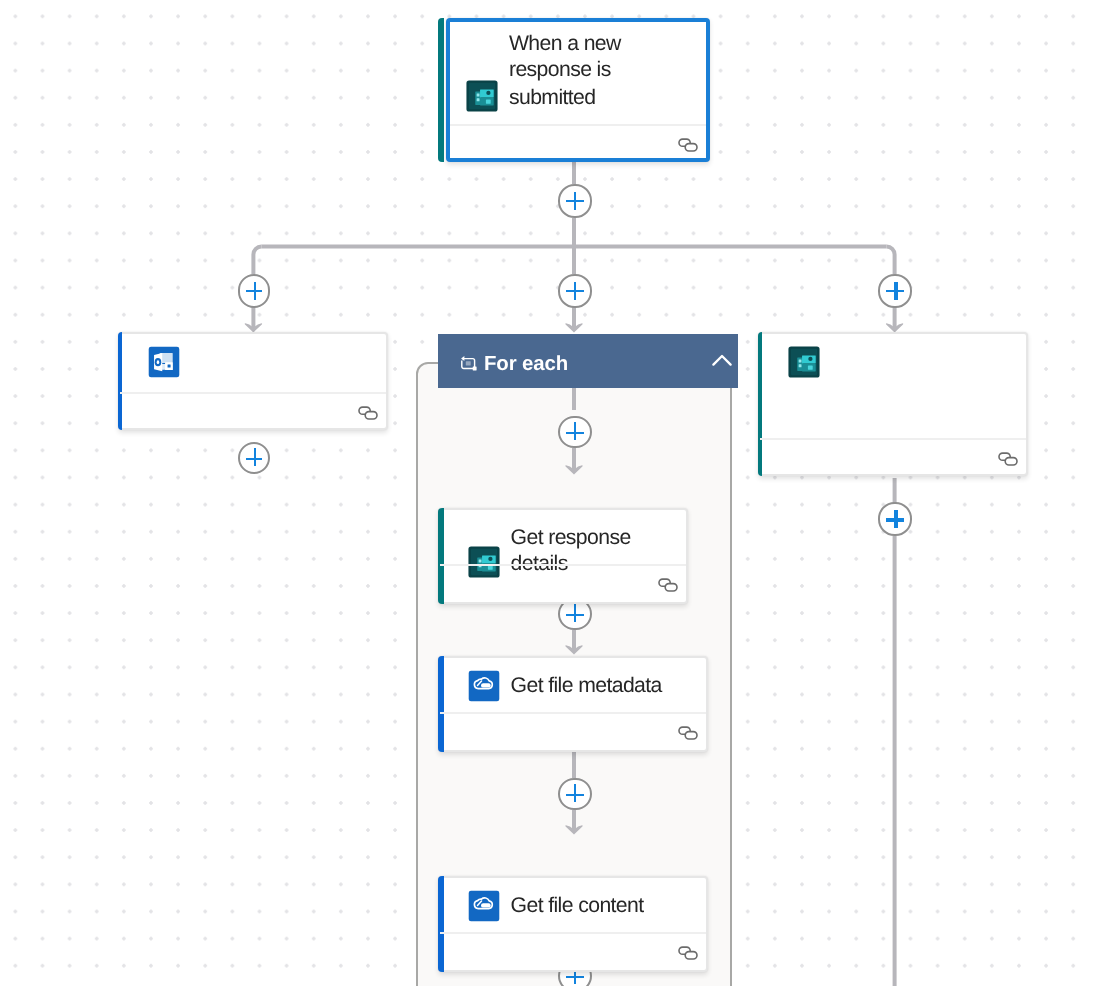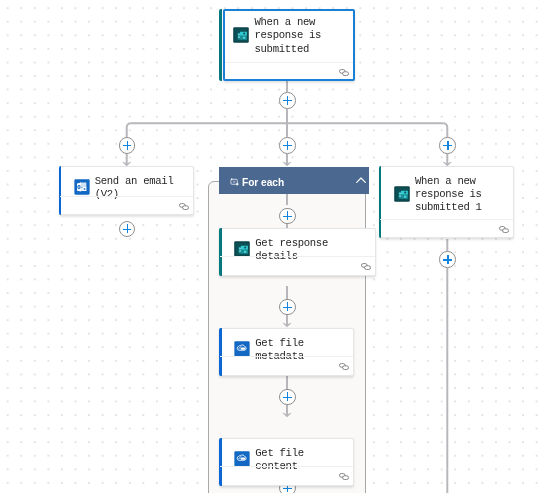--- a/index.html
+++ b/index.html
@@ -9,22 +9,22 @@
     background-color:#ffffff;
     background-image:radial-gradient(circle, #e3e3e6 0.75px, transparent 0.85px);
     background-size:13.57px 13.57px;
     background-position:0.9px 1.4px;}
   .wires{position:absolute;left:0;top:0;width:547px;height:493px;z-index:2;}
 
   .card{position:absolute;z-index:4;background:#ffffff;box-sizing:border-box;
     border:1px solid #e6e6e6;border-radius:2px;
     box-shadow:0 1.2px 2.4px rgba(0,0,0,0.11), 0 0 1px rgba(0,0,0,0.07);}
   .accent{position:absolute;left:-1px;top:-1px;bottom:-1px;width:2.4px;border-radius:2px 0 0 2px;}
-  .cbody{position:absolute;left:0;right:0;top:0;display:flex;align-items:center;
-    padding:5.5px 3px 0 14px;box-sizing:border-box;font-family:Liberation Mono, monospace;}
+  .cbody{position:absolute;left:0;right:0;top:0;display:flex;align-items:flex-end;
+    padding:5.5px 3px 0 14px;box-sizing:border-box;}
   .ico{width:16px;height:16px;flex:0 0 16px;margin-right:5px;margin-top:0px;display:block;}
   .title{font-size:10.6px;letter-spacing:-0.3px;color:#262626;line-height:13.2px;padding-top:2.5px;}
   .cfoot{position:absolute;left:0;right:0;bottom:0;height:17.5px;border-top:1px solid #efefef;}
   .linkico{position:absolute;right:4.3px;top:6.2px;width:10px;height:7px;}
 
   .card.sel{border:2px solid #1a7fd6;}
   .card.sel .accent{left:-5.7px;top:-2px;bottom:-2px;width:2.7px;}
   .card.sel .cbody{padding:3px 3px 0 8.6px;}
 
 
@@ -136,31 +136,30 @@
       <svg class="ico" viewBox="0 0 18 18">
         <rect x="0.4" y="0.4" width="17.2" height="17.2" rx="1.3" fill="#1268c3"></rect>
         <rect x="6.6" y="3.9" width="7.3" height="5.6" rx="0.3" fill="#ffffff" opacity="0.80"></rect>
         <rect x="6.6" y="10.1" width="4.2" height="3.3" rx="0.3" fill="#ffffff" opacity="0.86"></rect>
         <rect x="9.6" y="9.1" width="4.4" height="4.4" rx="0.35" fill="#ffffff"></rect>
         <rect x="11.0" y="10.4" width="1.7" height="1.7" rx="0.2" fill="#1268c3"></rect>
         <path d="M3.4 5.1 L8.0 4.0 v10.2 L3.4 13.1 z" fill="#ffffff"></path>
         <ellipse cx="5.6" cy="9.1" rx="1.85" ry="2.3" fill="#1268c3"></ellipse>
         <ellipse cx="5.6" cy="9.1" rx="0.72" ry="1.05" fill="#ffffff"></ellipse>
       </svg>
-      <span class="title">Send an email (V2)</span>
-    </div>
-    <div class="cfoot">
-      <svg class="linkico" viewBox="0 0 10 7">
-        <rect x="0.5" y="0.55" width="5.6" height="3.6" rx="1.8" fill="none" stroke="#6b6b6b" stroke-width="0.8"></rect>
-        <rect x="3.6" y="2.8" width="5.9" height="3.7" rx="1.85" fill="#ffffff" stroke="#6b6b6b" stroke-width="0.8"></rect>
-      </svg>
-    </div>
-  </div>
-
-  <div class="card" style="left:219.3px;top:228px;width:157px;height:47.5px;">
+    </div>
+    <div class="cfoot">
+      <svg class="linkico" viewBox="0 0 10 7">
+        <rect x="0.5" y="0.55" width="5.6" height="3.6" rx="1.8" fill="none" stroke="#6b6b6b" stroke-width="0.8"></rect>
+        <rect x="3.6" y="2.8" width="5.9" height="3.7" rx="1.85" fill="#ffffff" stroke="#6b6b6b" stroke-width="0.8"></rect>
+      </svg>
+    </div>
+  </div>
+
+  <div class="card" style="left:219.3px;top:254px;width:125px;height:47.5px;">
     <span class="accent" style="background:#03797d;"></span>
     <div class="cbody">
       <svg class="ico" viewBox="0 0 18 18">
         <rect x="0.25" y="0.25" width="17.5" height="17.5" rx="1.5" fill="#0a4247"></rect>
         <rect x="1.6" y="1.6" width="14.8" height="14.8" rx="0.6" fill="#0c4f55"></rect>
         <rect x="5.2" y="6.4" width="3.3" height="7.6" rx="0.3" fill="#1a8f96"></rect>
         <rect x="6.0" y="7.6" width="1.6" height="1.7" rx="0.2" fill="#8fe8ec"></rect>
         <rect x="6.0" y="10.3" width="1.6" height="1.7" rx="0.2" fill="#8fe8ec"></rect>
         <rect x="7.9" y="5.3" width="7.7" height="4.5" rx="0.25" fill="#31cbd2"></rect>
         <rect x="7.9" y="9.9" width="7.7" height="4.4" rx="0.25" fill="#1a8f96"></rect>
@@ -222,21 +221,20 @@
         <rect x="0.25" y="0.25" width="17.5" height="17.5" rx="1.5" fill="#0a4247"></rect>
         <rect x="1.6" y="1.6" width="14.8" height="14.8" rx="0.6" fill="#0c4f55"></rect>
         <rect x="5.2" y="6.4" width="3.3" height="7.6" rx="0.3" fill="#1a8f96"></rect>
         <rect x="6.0" y="7.6" width="1.6" height="1.7" rx="0.2" fill="#8fe8ec"></rect>
         <rect x="6.0" y="10.3" width="1.6" height="1.7" rx="0.2" fill="#8fe8ec"></rect>
         <rect x="7.9" y="5.3" width="7.7" height="4.5" rx="0.25" fill="#31cbd2"></rect>
         <rect x="7.9" y="9.9" width="7.7" height="4.4" rx="0.25" fill="#1a8f96"></rect>
         <circle cx="12.6" cy="7.3" r="1.2" fill="#0c4f55"></circle>
         <rect x="11.2" y="11.0" width="2.7" height="2.3" rx="0.25" fill="#49d6dc"></rect>
       </svg>
-      <span class="title">When a new response is submitted 1</span>
     </div>
     <div class="cfoot">
       <svg class="linkico" viewBox="0 0 10 7">
         <rect x="0.5" y="0.55" width="5.6" height="3.6" rx="1.8" fill="none" stroke="#6b6b6b" stroke-width="0.8"></rect>
         <rect x="3.6" y="2.8" width="5.9" height="3.7" rx="1.85" fill="#ffffff" stroke="#6b6b6b" stroke-width="0.8"></rect>
       </svg>
     </div>
   </div>
 
 </div>

